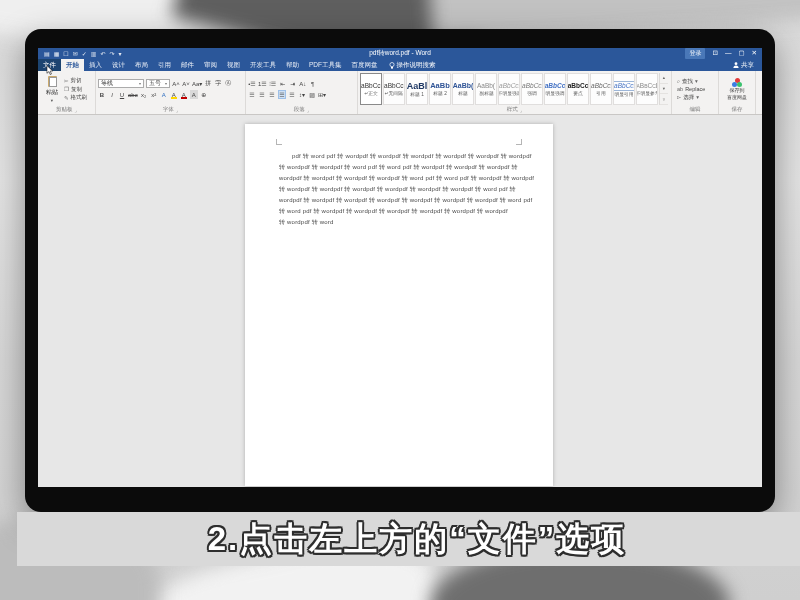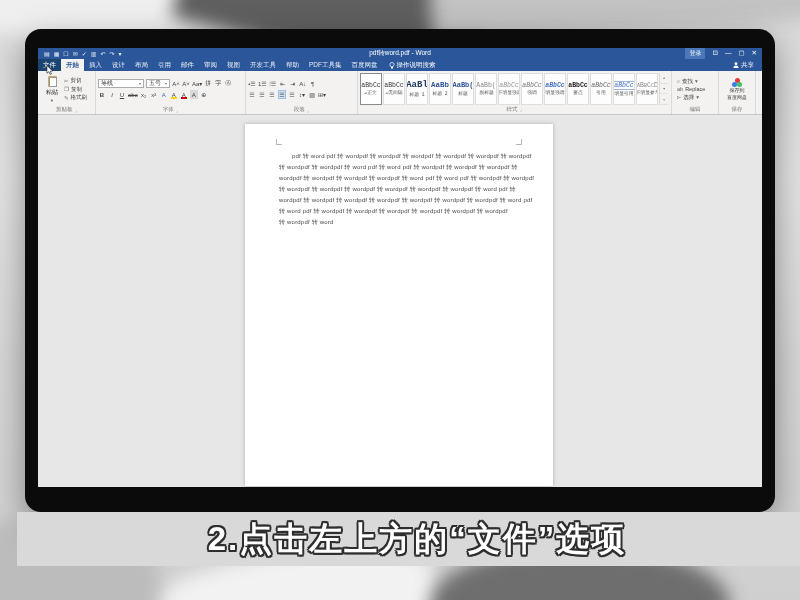--- a/index.html
+++ b/index.html
@@ -74,21 +74,21 @@
     font-size:6px; color:#444; position:relative; white-space:nowrap; }
   .ibtn.bold{font-weight:bold}.ibtn.italic{font-style:italic}.ibtn.underline{text-decoration:underline}
   .ibtn.strike{text-decoration:line-through}
   .ibtn.acc-yellow::after,.ibtn.acc-red::after { content:""; position:absolute; left:1px; right:1px; bottom:0; height:2px; }
   .ibtn.acc-yellow::after{ background:#ffd800; } .ibtn.acc-red::after{ background:#c00000; }
   .ibtn.fx{ color:#2f6fc1; } .ibtn.shade{ background:#d9d9d9; }
   .ibtn.pressed{ background:#cfe0f3; border:0.5px solid #9ec0e8; }
   .g-font { width:150px; } .g-para { width:112px; }
 
   
-  .g-styles { width:314px;font-family:Liberation Mono, monospace; }
+  .g-styles { width:314px; }
   .stylerow { display:flex; align-items:stretch; gap:1px; width:100%; }
   .style-item { width:22px; display:flex; flex-direction:column; align-items:center; justify-content:center;
     background:#fdfdfd; border:1px solid #e0dedd; overflow:hidden; }
   .style-item.selected { border:1px solid #8a8a8a; background:#fff; }
   .sprev { font-size:6.5px; color:#333; line-height:1.15; white-space:nowrap; }
   .slab  { font-size:5px; color:#555; white-space:nowrap; transform:scale(.95); }
   .st-h1{font-weight:bold;color:#1f3864;font-size:9px} .st-h2{font-weight:bold;color:#2f5496;font-size:7.5px}
   .st-h3{font-weight:bold;color:#2f5496;font-size:7px} .st-sub{color:#888}
   .st-subem{font-style:italic;color:#999} .st-em{font-style:italic;color:#777}
   .st-intem{font-style:italic;color:#4472c4;font-weight:bold} .st-strong{font-weight:bold;color:#222}

